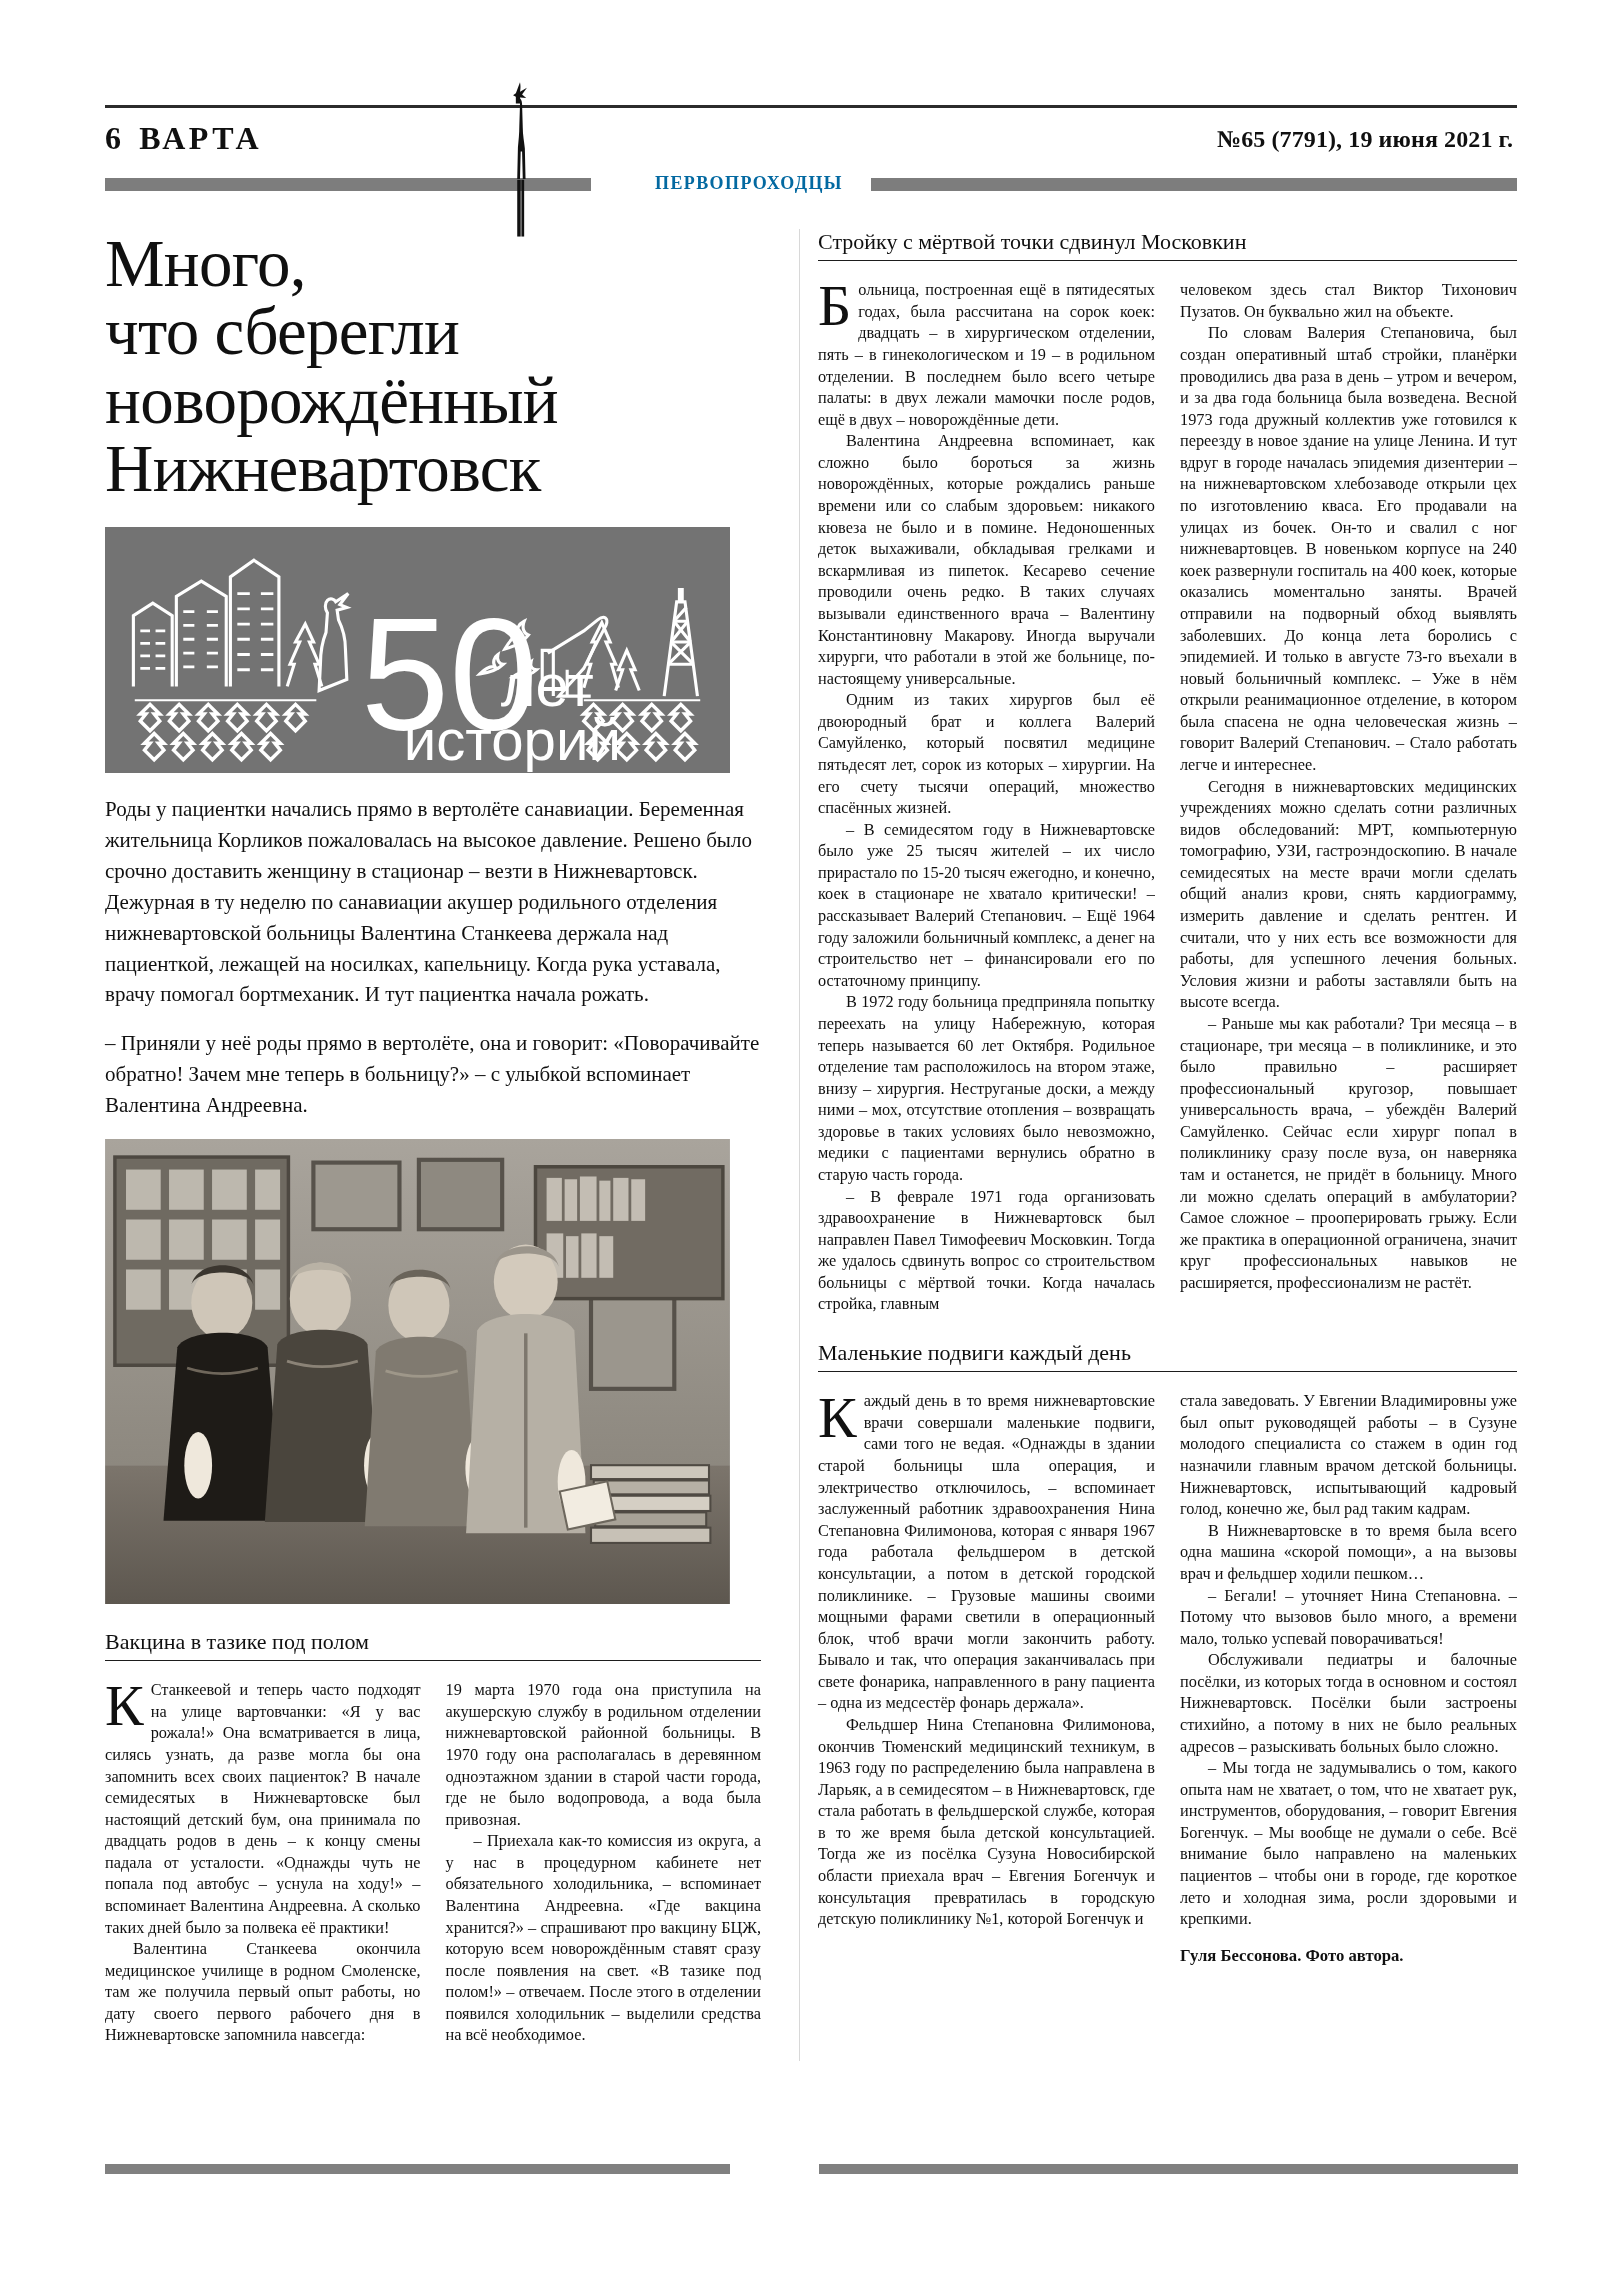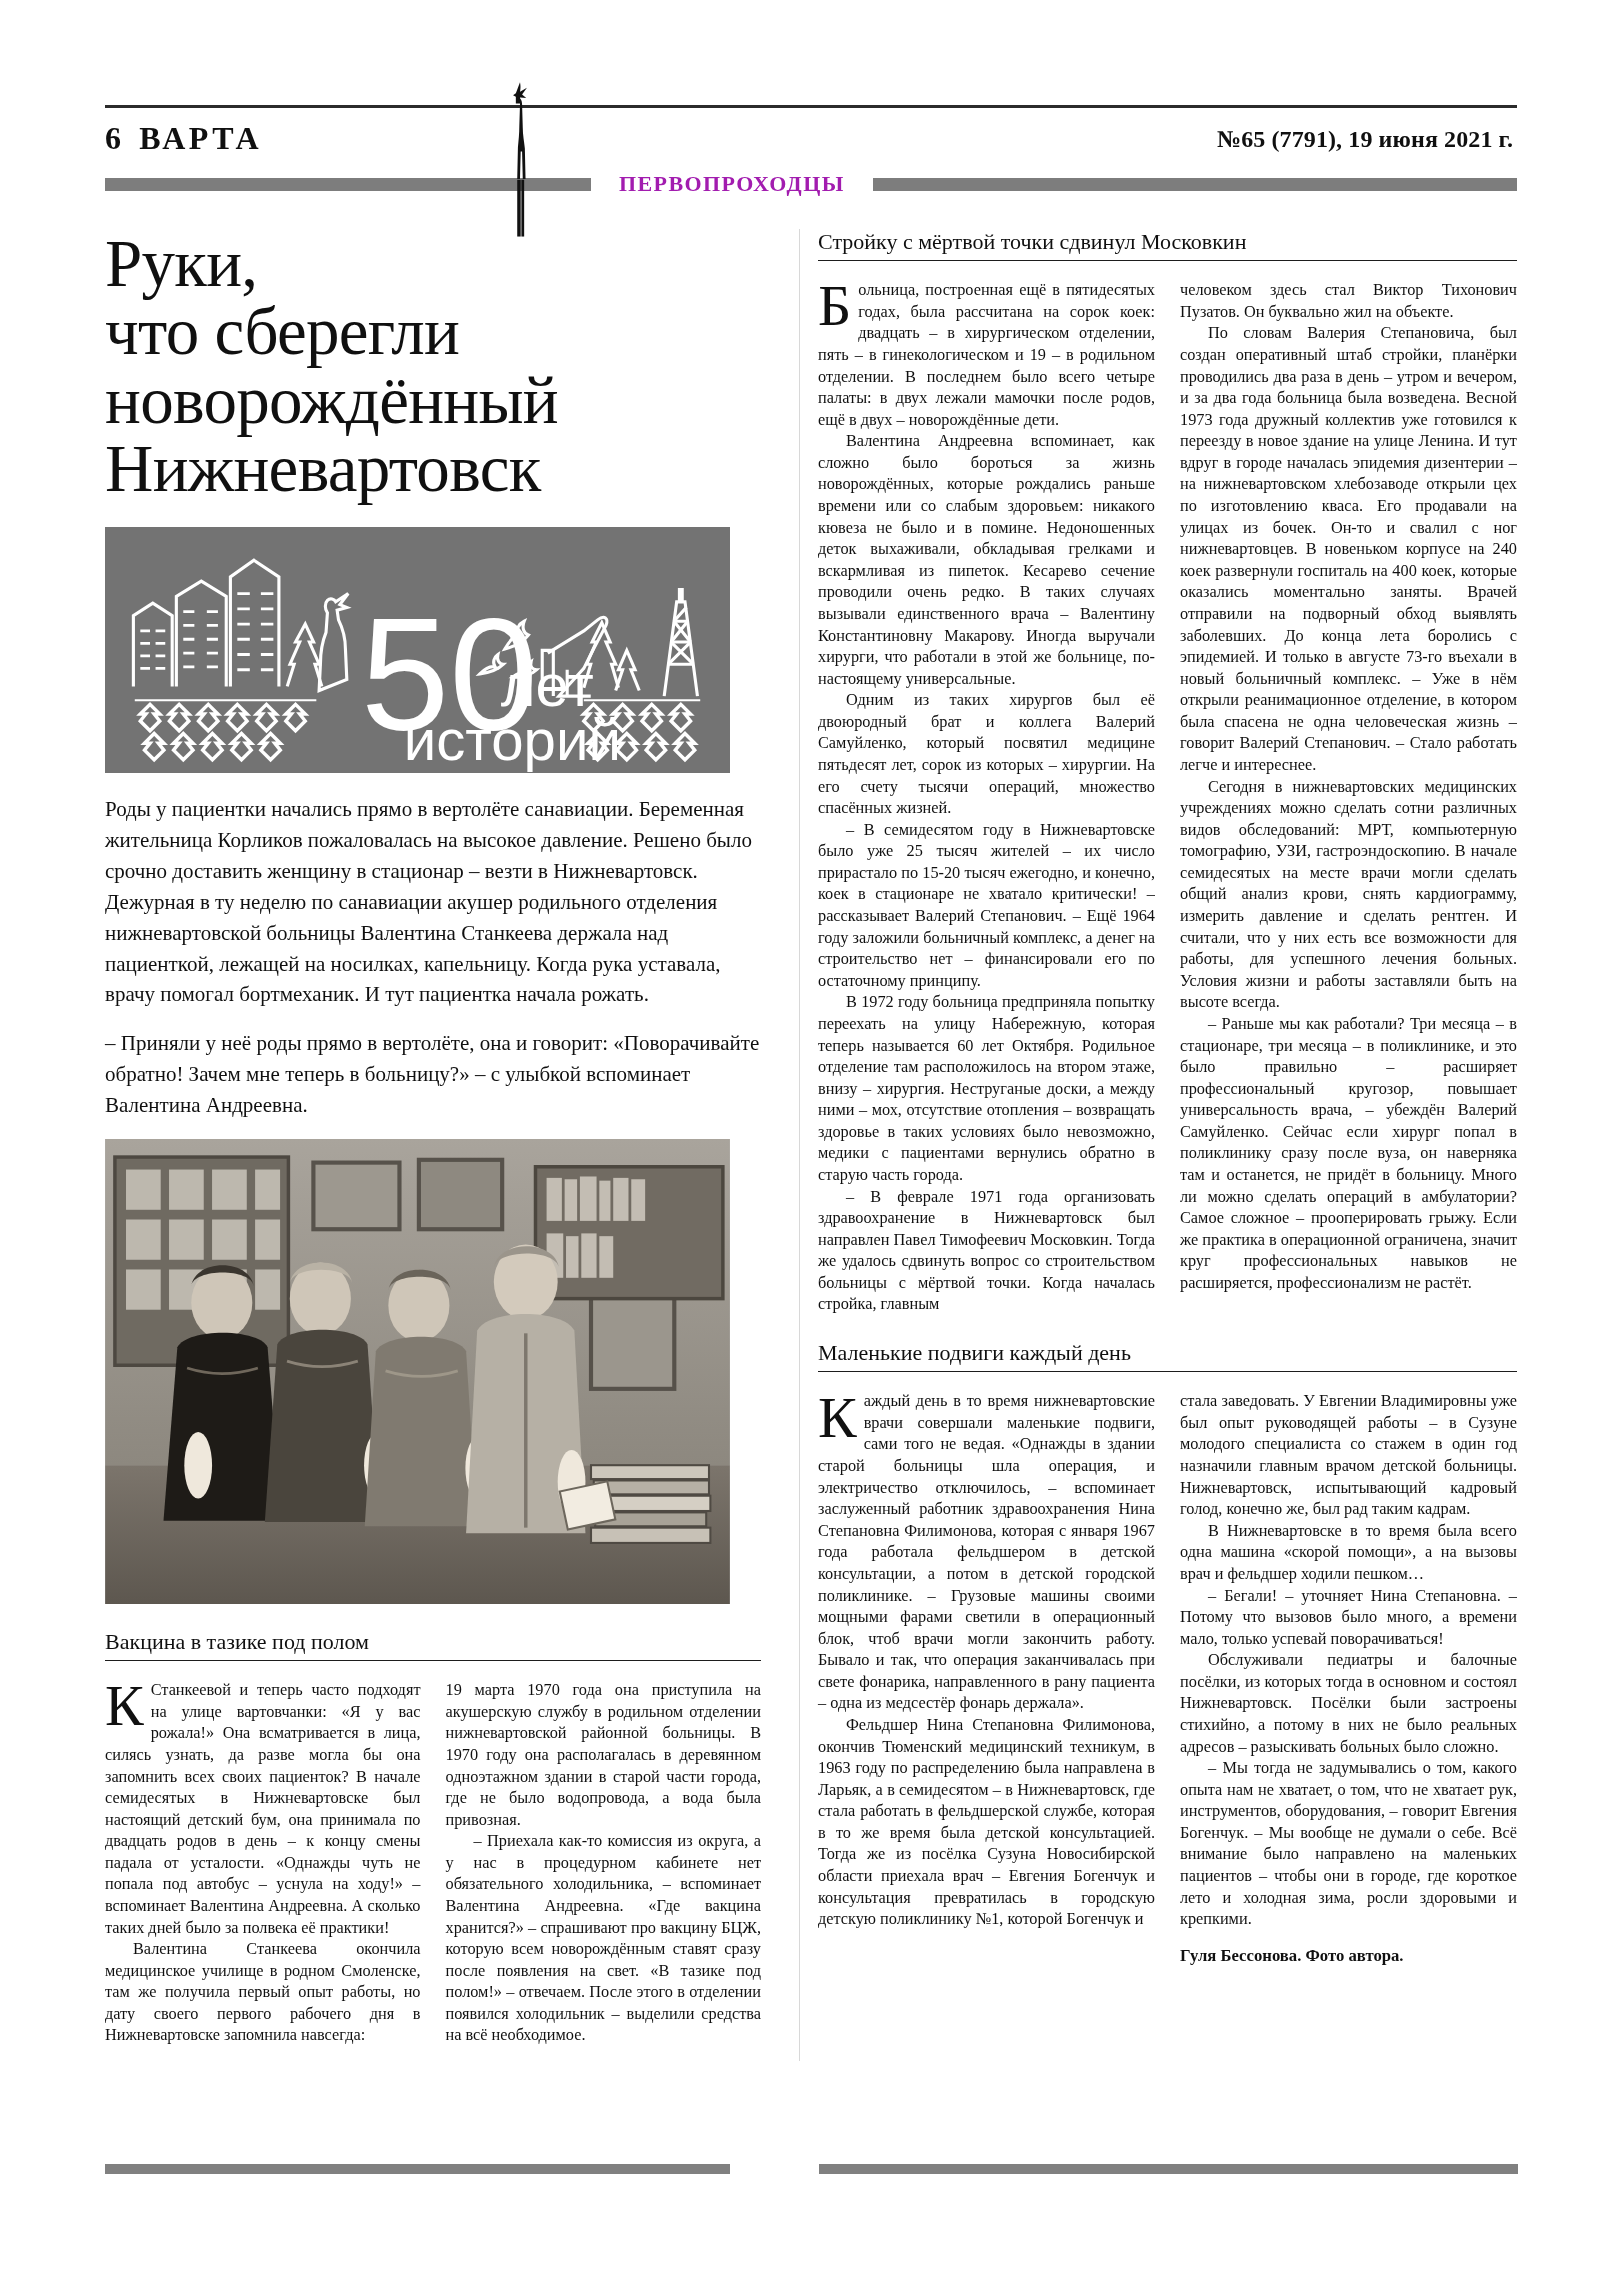--- a/index.html
+++ b/index.html
@@ -16,21 +16,21 @@
   .masthead { position:absolute; left:105px; top:105px; width:1412px; height:104px; }
   .mast-rule-top { position:absolute; left:0; top:0; width:1412px; height:2.8px; background:#2b2b2b; }
   .folio-wrap { position:absolute; left:0; top:15.3px; display:flex; align-items:baseline; gap:18px; }
   .folio-num { font-size:32px; font-weight:700; letter-spacing:0.3px; font-family:"Liberation Serif", serif; }
   .folio-name { font-size:32px; font-weight:700; letter-spacing:3.5px; font-family:"Liberation Serif", serif; }
   .issue-line { position:absolute; right:4px; top:21px; font-size:24px; font-weight:700; letter-spacing:0.1px; white-space:nowrap; }
 
   .rubric-band { position:absolute; left:0; top:72px; width:1412px; height:15.3px; display:flex; align-items:center; }
   .band-left { width:486px; height:12.5px; background:#7d7d7d; }
   .band-gap-l { width:28px; }
-  .rubric-text { font-size:22px; font-weight:700; letter-spacing:1.4px; white-space:nowrap; color:#a21caf; transform:translateY(-1.4px); }
+  .rubric-text { font-size:18px; font-weight:700; letter-spacing:1.4px; white-space:nowrap; color:#0369a1; transform:translateY(-1.4px);margin-left:36px; }
   .band-gap-r { width:28px; }
   .band-right { flex:1; height:12.5px; background:#7d7d7d; }
 
   
   .derrick { position:absolute; left:397px; top:-26px; width:36px; height:160px; }
 
   
   .grid { position:absolute; left:105px; top:229px; width:1412px; }
   .col-left  { position:absolute; left:0;    top:0; width:656px; }
   .col-right { position:absolute; left:713px; top:0; width:699px; }
@@ -115,21 +115,21 @@
     </svg>
   </div>
 
   <div class="grid">
 
     <div class="v-rule"></div>
 
     <div class="col-left">
 
       <h1 class="headline">
-        <div>Руки,</div>
+        <div>Много,</div>
         <div>что сберегли</div>
         <div>новорождённый</div>
         <div>Нижневартовск</div>
       </h1>
 
       <div class="logo-banner">
         <svg width="625" height="246" viewBox="0 0 900 355">
           <g fill="none" stroke="#ffffff" stroke-width="4.5">
 
             <path d="M40 230 L40 128 L68 110 L96 128 L96 230"></path>

